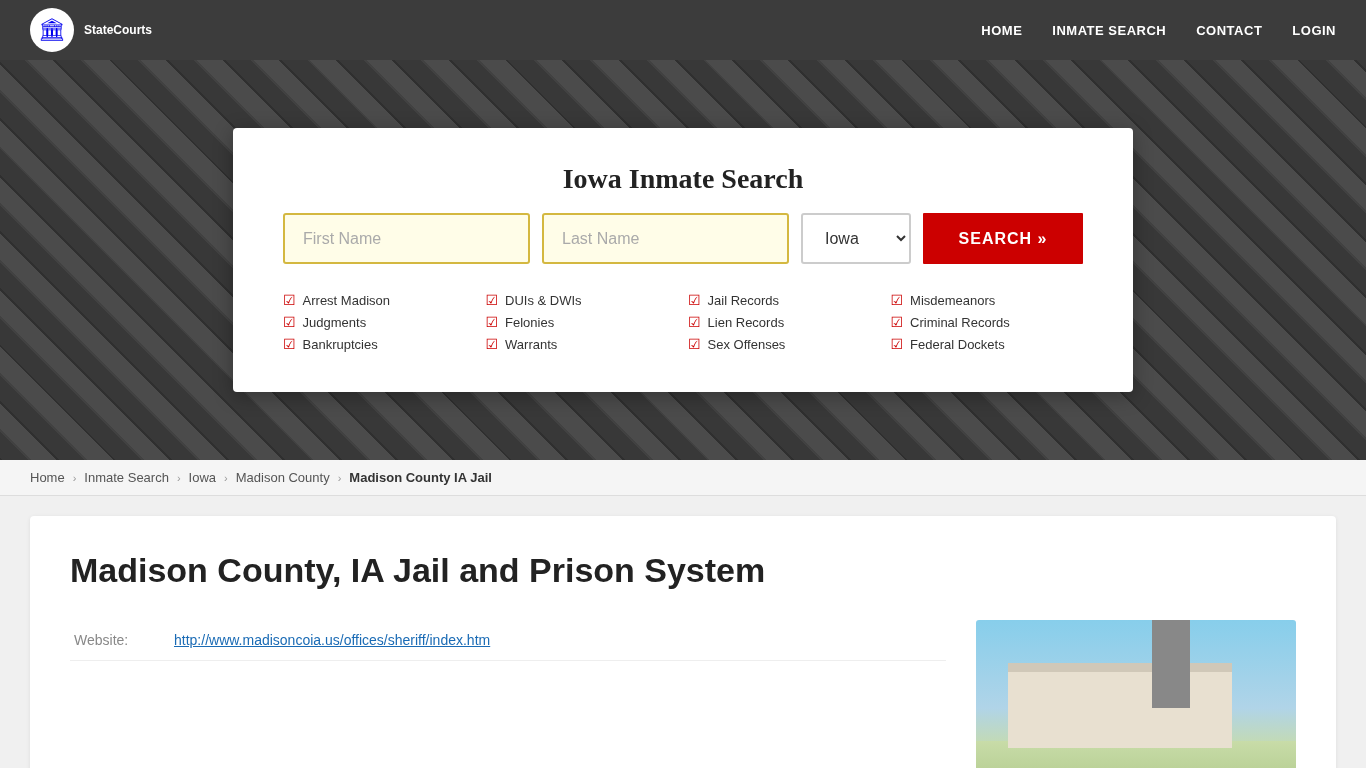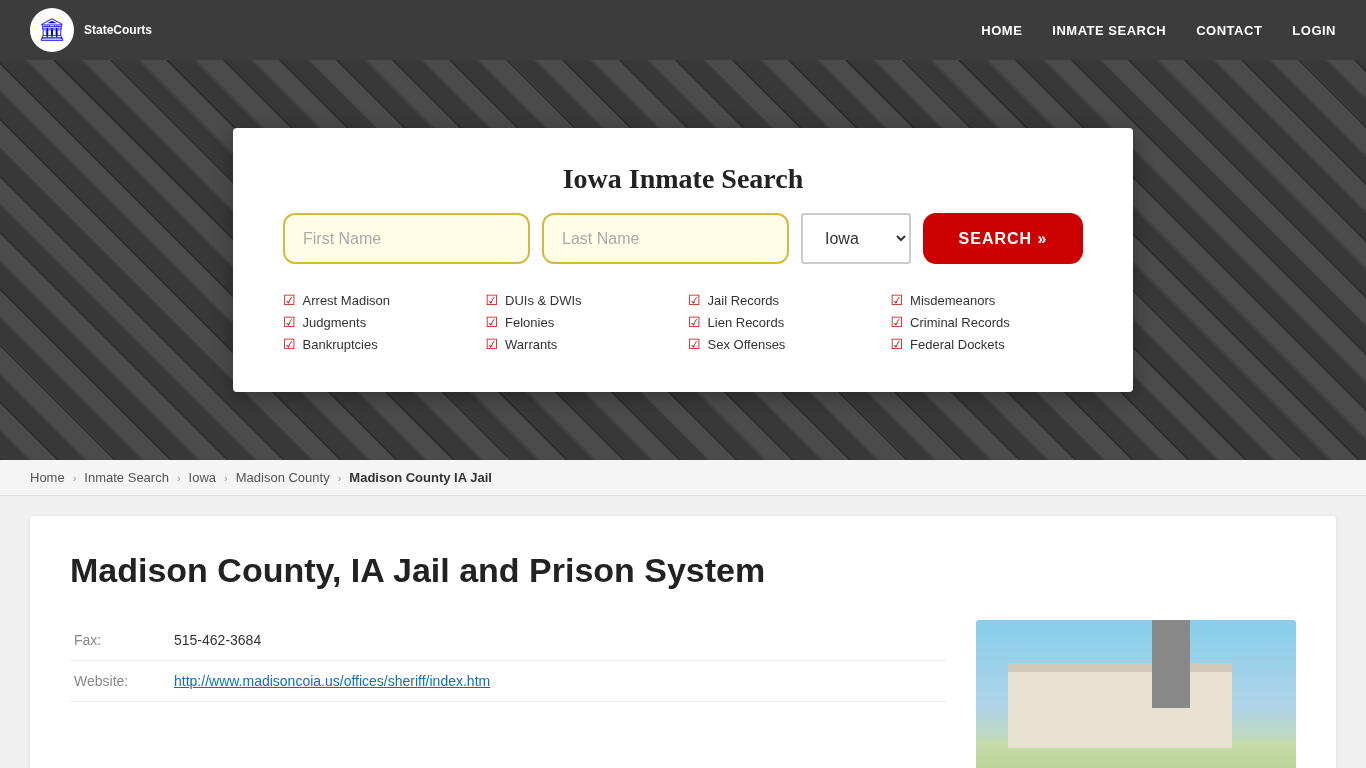--- a/index.html
+++ b/index.html
@@ -134,21 +134,21 @@
       gap: 12px;
       margin-bottom: 28px;
       align-items: stretch;
     }
     .search-input {
       flex: 1;
       padding: 14px 18px;
       font-size: 16px;
       border: 2px solid #d4b840;
       background: #fffde8;
-      border-radius: 12px;
+      border-radius: 3px;
       outline: none;
       color: #999;
     }
     .search-input::placeholder { color: #aaa; }
     .state-select {
       flex: 1;
       padding: 14px 18px;
       font-size: 16px;
       border: 2px solid #ccc;
       background: white;
@@ -158,21 +158,21 @@
       cursor: pointer;
       appearance: auto;
     }
     .search-btn {
       background: #cc0000;
       color: white;
       font-size: 16px;
       font-weight: bold;
       padding: 14px 30px;
       border: none;
-      border-radius: 13px;
+      border-radius: 1px;
       cursor: pointer;
       letter-spacing: 1px;
       white-space: nowrap;
       min-width: 160px;
     }
 
     
     .checks-grid {
       display: grid;
       grid-template-columns: repeat(4, 1fr);
@@ -405,24 +405,20 @@
 </div>
 
 <div class="main-content">
   <h2 class="jail-title">Madison County, IA Jail and Prison System</h2>
 
   <div class="content-row">
     <div class="content-left">
       <table class="info-table">
         <tbody>
         <tr>
-          <td>Fax:</td>
-          <td>515-462-3684</td>
-        </tr>
-        <tr>
           <td>Website:</td>
           <td>
             <a class="info-link" href="#">http://www.madisoncoia.us/offices/sheriff/index.htm</a>
           </td>
         </tr>
       </tbody>
         </table>
 
     </div>
 

